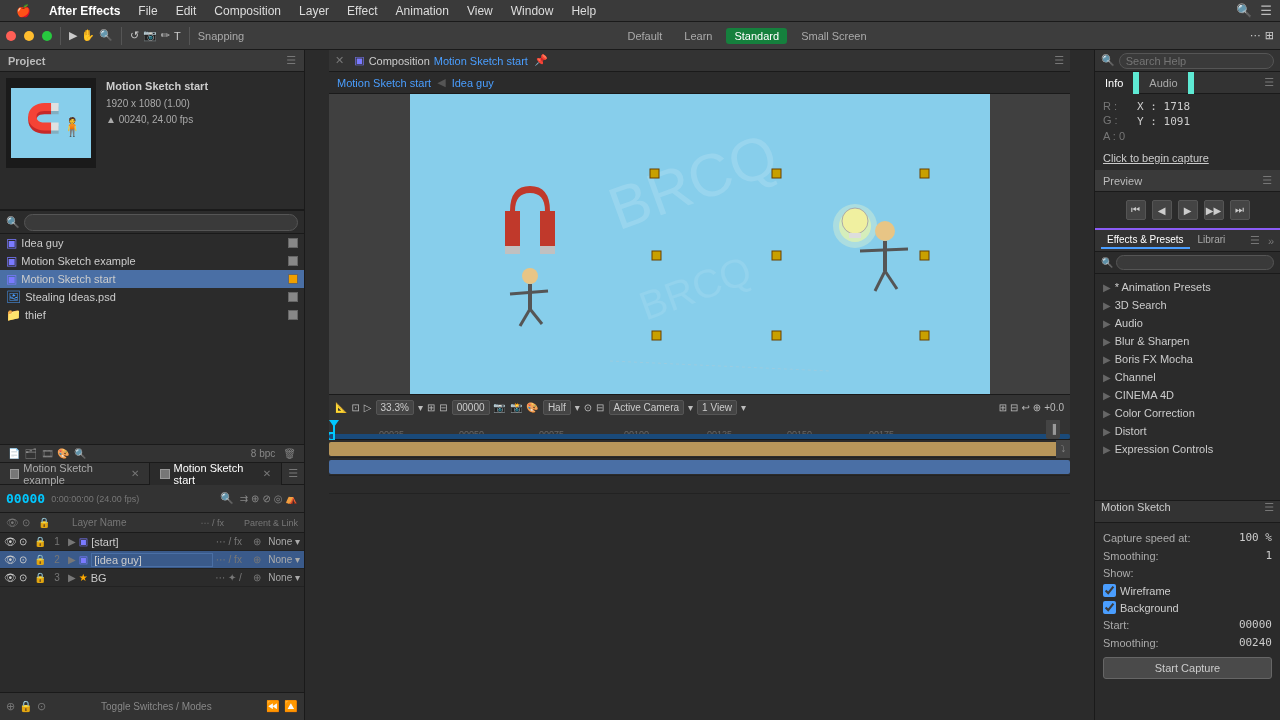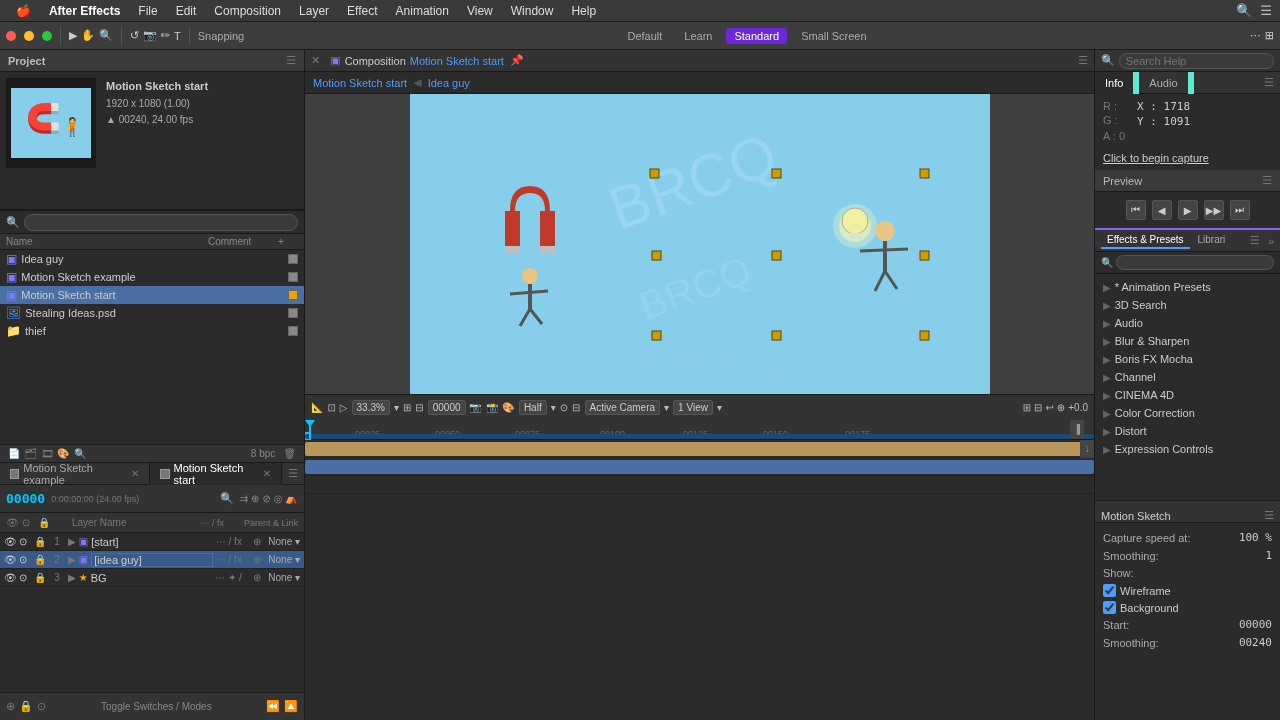--- a/index.html
+++ b/index.html
@@ -63,28 +63,29 @@
       margin-left: auto;
     }
     .workspace-btn {
       padding: 2px 8px;
       border-radius: 3px;
       color: #aaa;
       cursor: pointer;
       font-size: 11px;
     }
     .workspace-btn.active {
-      background: #6d28d9;
+      background: #15803d;
       color: #fff;
     }
 
     
     .main-layout {
       display: flex;
       height: calc(720px - 22px - 28px);
+      gap: 24px;
     }
 
     
     .left-panel {
       width: 305px;
       display: flex;
       flex-direction: column;
       background: #2b2b2b;
       border-right: 1px solid #1a1a1a;
     }
@@ -513,21 +514,21 @@
 
     
     .motion-sketch-panel {
       border-top: 1px solid #1a1a1a;
       height: 220px;
     }
     .motion-panel-header {
       height: 22px;
       background: #333;
       display: flex;
-      align-items: flex-end;
+      align-items: flex-start;
       padding: 0 6px;
       border-bottom: 1px solid #1a1a1a;
     }
     .motion-panel-content {
       padding: 8px;
       font-size: 11px;
     }
     .motion-row {
       display: flex;
       justify-content: space-between;
@@ -692,25 +693,20 @@
         </div>
       </div>
     </div>
 
     <div class="project-search">
       <span style="color:#777;margin-right:4px;">🔍</span>
       <input class="search-input" type="text" placeholder="" style="">
     </div>
 
     <div class="project-files">
-      <div class="files-header">
-        <span style="flex:1;">Name</span>
-        <span style="width:70px;">Comment</span>
-        <span style="width:20px;">+</span>
-      </div>
 
       <div class="file-item">
         <span style="color:#7a7aff;font-size:12px;">▣</span>
         <span class="file-name">Idea guy</span>
         <div class="file-color" style="background:#888;"></div>
       </div>
       <div class="file-item">
         <span style="color:#7a7aff;font-size:12px;">▣</span>
         <span class="file-name">Motion Sketch example</span>
         <div class="file-color" style="background:#888;"></div>
@@ -1133,18 +1129,19 @@
           <span>Background</span>
         </div>
         <div class="motion-row">
           <span class="motion-label">Start:</span>
           <span class="motion-value">00000</span>
         </div>
         <div class="motion-row">
           <span class="motion-label">Smoothing:</span>
           <span class="motion-value">00240</span>
         </div>
+        <div class="start-capture-btn">Start Capture</div>
       </div>
     </div>
 
 
   </div>
 </div>
 
 </body></html>

